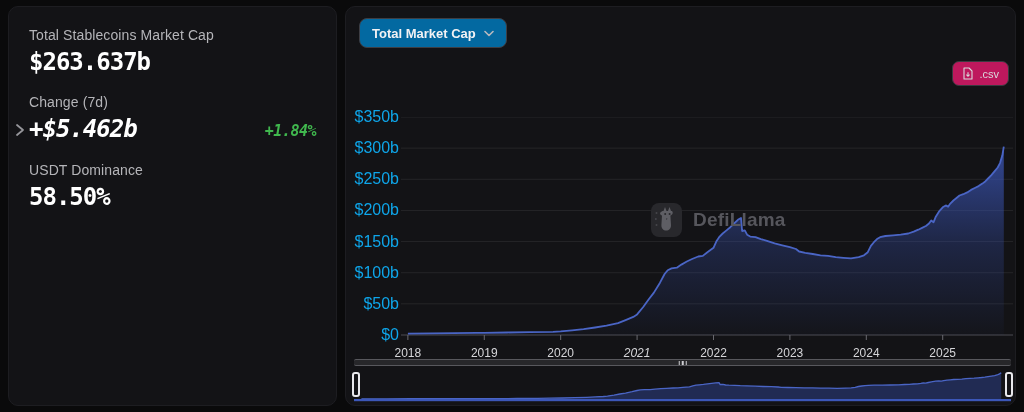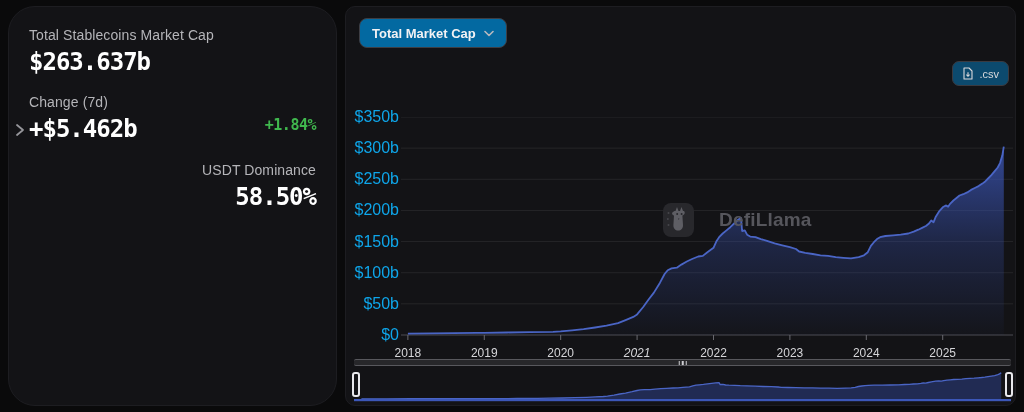--- a/index.html
+++ b/index.html
@@ -1,44 +1,44 @@
 <!DOCTYPE html>
 <html><head>
 <meta charset="utf-8">
 <style>
   * { margin:0; padding:0; box-sizing:border-box; }
   html,body { width:1024px; height:412px; background:#0a0a0b; overflow:hidden;
     font-family:"Liberation Sans", sans-serif; }
   .panel { position:absolute; background:#131316; border:1px solid #1d1d21; border-radius:10px; }
-  #left-panel { left:8px; top:6px; width:329px; height:400px;border-radius:27px; }
+  #left-panel { left:8px; top:6px; width:329px; height:400px; }
   #right-panel { left:345px; top:6px; width:671px; height:400px; }
 
   
   .stat-block { position:absolute; left:20px; right:20px; }
   .stat-label { font-size:14px; color:#b5b5b9; letter-spacing:.1px; }
   .stat-value { font-family:"DejaVu Sans Mono", monospace; font-weight:bold; color:#ffffff;
     font-size:24px; letter-spacing:-1px; margin-top:5px; }
-  .stat-row { display:flex; justify-content:space-between; align-items:center; }
+  .stat-row { display:flex; justify-content:space-between; align-items:flex-end;font-style:italic; }
   .stat-delta { font-family:"DejaVu Sans Mono", monospace; font-weight:bold; font-size:15px;
     padding-bottom:3px; letter-spacing:-0.5px; }
   #collapse-chevron { position:absolute; left:5px; top:116px; width:12px; height:14px; color:#96969b; }
 
   
   .dropdown-btn { position:absolute; left:13px; top:11px; height:30px; display:flex; align-items:center;
     gap:8px; padding:0 12px; background:#0369a1; border:1px solid #3e3e44; border-radius:8px;
     color:#f2f2f4; font-size:13px; font-weight:bold; cursor:pointer; }
   .csv-btn { position:absolute; right:6px; top:54px; height:25px; display:flex; align-items:center;
-    gap:5px; padding:0 9px; background:#0c4a6e; border:1px solid #3a3a40; border-radius:7px;
+    gap:5px; padding:0 9px; background:#be185d; border:1px solid #3a3a40; border-radius:7px;
     color:#d9d9dc; font-size:11px; cursor:pointer; }
   .axis-label-y { position:absolute; width:50px; text-align:right; font-size:16px; color:#0ea5e9;
     height:14px; line-height:14px; }
   .axis-label-x { position:absolute; transform:translateX(-50%); font-size:12px; color:#d6d6d9;
     top:339px; white-space:nowrap; }
   #plot-svg { position:absolute; left:55px; top:110px; }
-  #watermark { position:absolute; left:316px; top:194px; display:flex; align-items:center; gap:24px;
+  #watermark { position:absolute; left:304px; top:194px; display:flex; align-items:center; gap:10px;
     pointer-events:none;justify-content:space-between; }
   #watermark-text { font-size:19px; font-weight:bold; color:#56565c; letter-spacing:.2px; }
   #llama-badge { width:33px; height:38px; }
 
   
   #chart-scrollbar { position:absolute; left:8px; top:352px; width:657px; height:7px;
     background:#27272a; border-top:1px solid #58585d; border-bottom:1px solid #58585d;
     border-radius:2px; cursor:pointer; }
   #scrollbar-grip { position:absolute; left:50%; top:1px; transform:translateX(-50%);
     display:flex; gap:2px; }
@@ -64,21 +64,21 @@
   </div>
 
   <div class="stat-block" style="top:87px;">
     <div class="stat-label">Change (7d)</div>
     <div class="stat-row">
       <div class="stat-value">+$5.462b</div>
       <div class="stat-delta" id="delta-green" style="color: rgb(64, 184, 78);">+1.84%</div>
     </div>
   </div>
 
-  <div class="stat-block" style="top:155px;text-align:right;">
+  <div class="stat-block" style="top:155px;">
     <div class="stat-label">USDT Dominance</div>
     <div class="stat-value">58.50%</div>
   </div>
 </div>
 
 <div id="right-panel" class="panel">
 
   <button class="dropdown-btn">
     <span>Total Market Cap</span>
     <svg width="10" height="7" viewBox="0 0 10 7">

